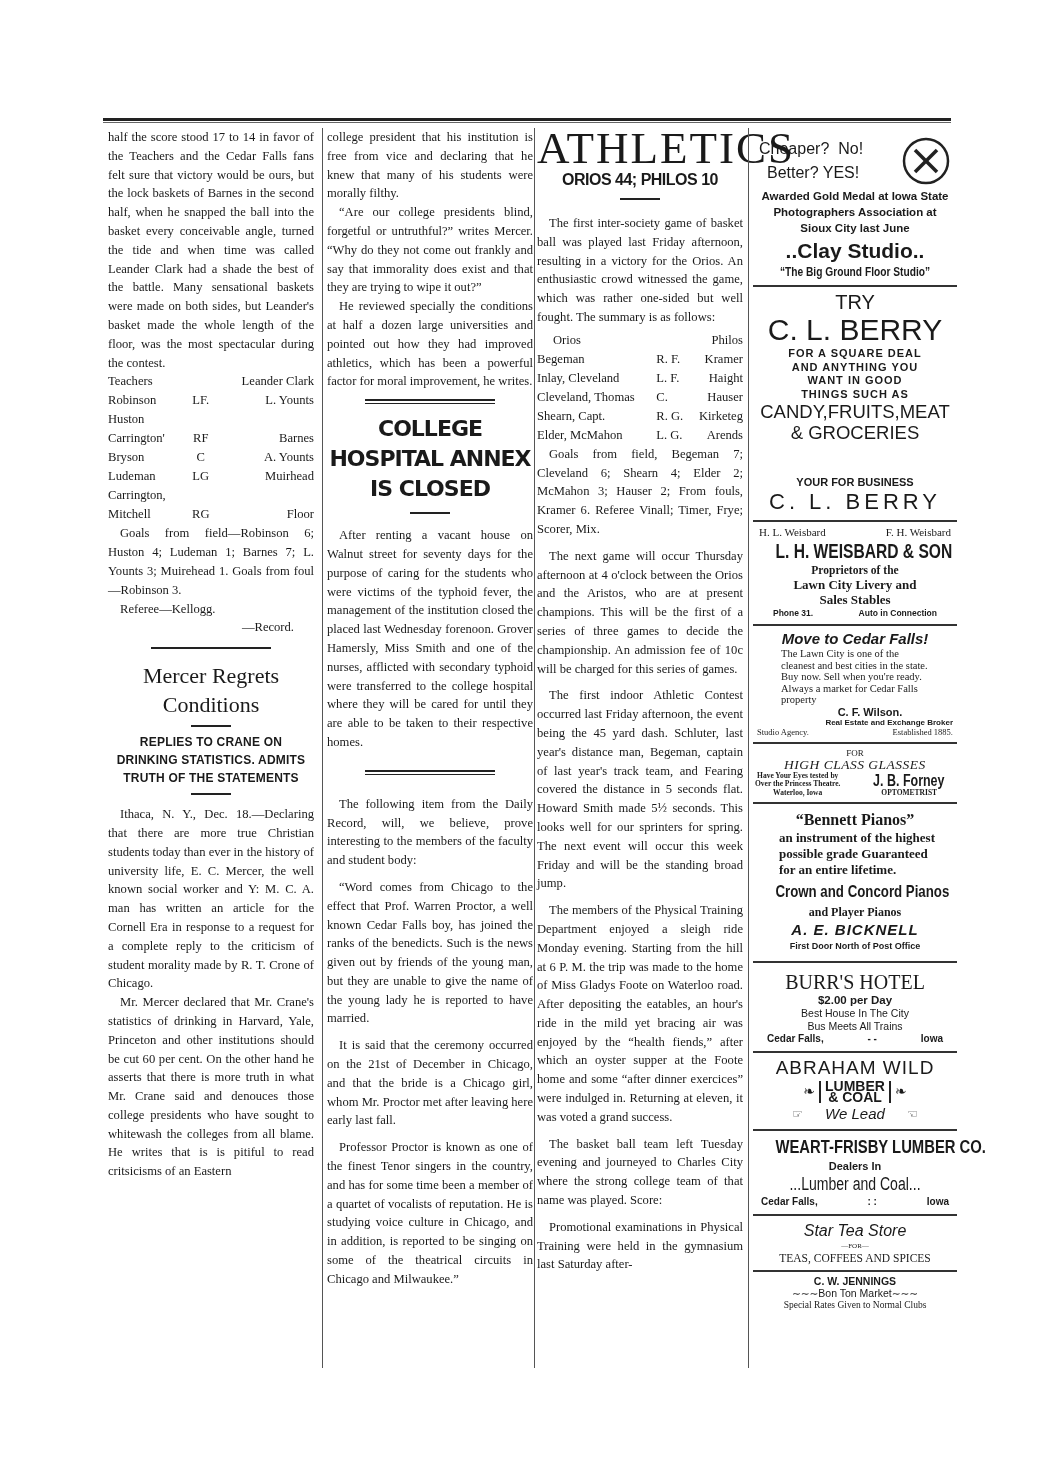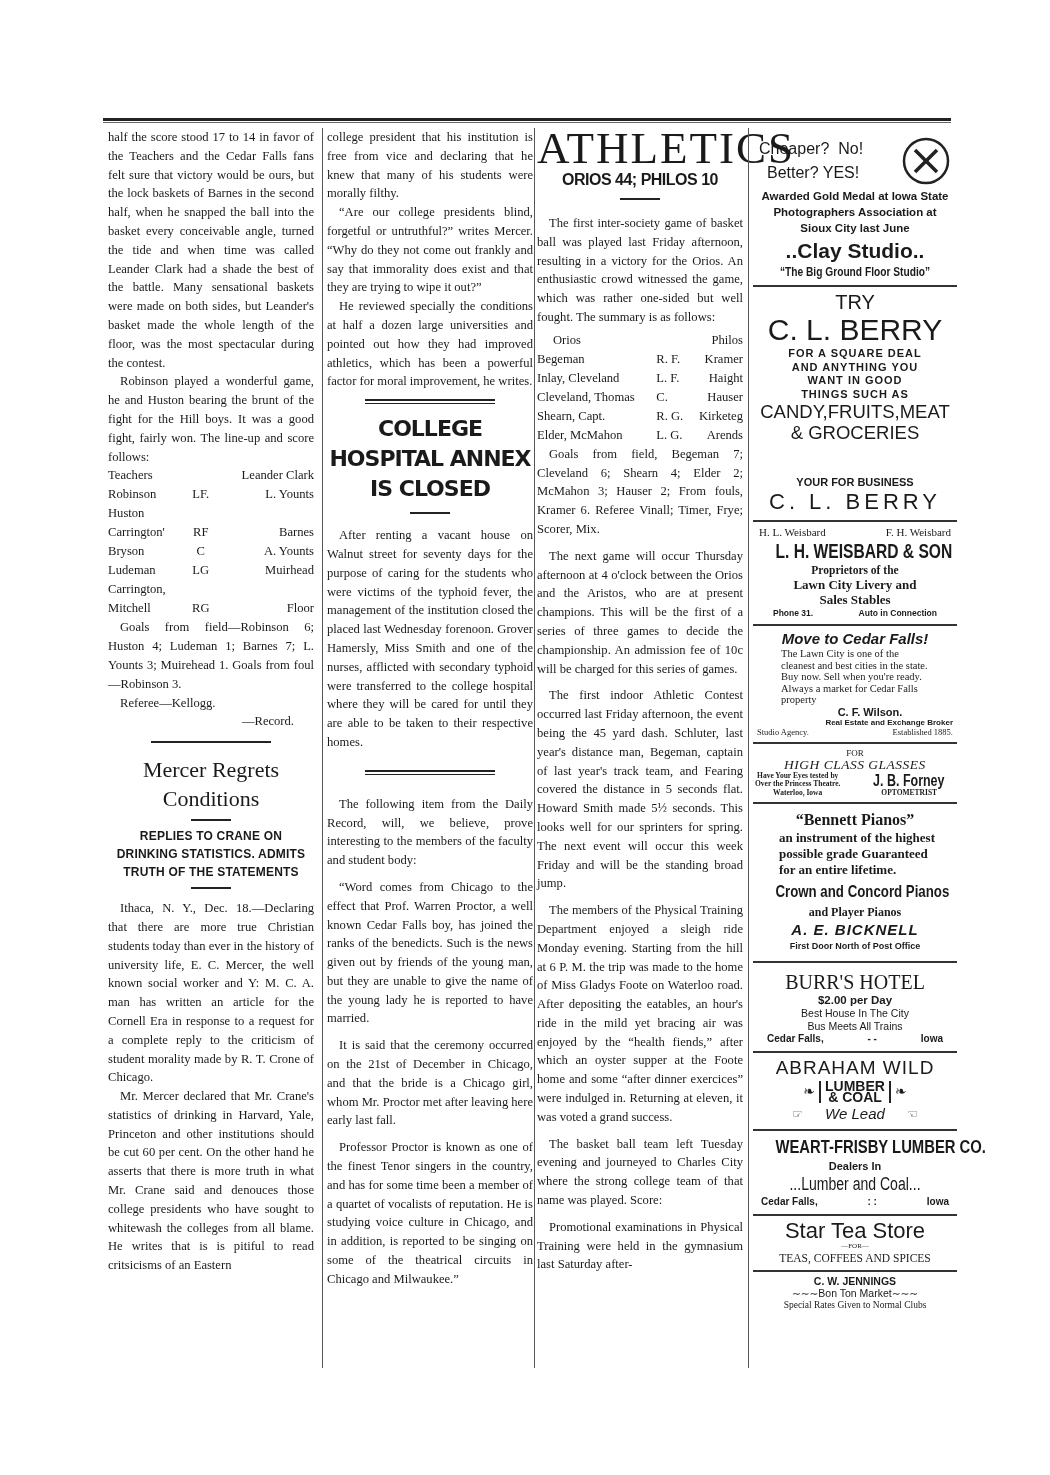--- a/index.html
+++ b/index.html
@@ -31,21 +31,20 @@
   .row-flex { display:flex; justify-content:space-between; align-items:center; }
 </style>
 </head>
 <body>
 
 <div class="toprule"></div>
 <div class="toprule2"></div>
 
 <div class="col c1">
   <p class="ni">half the score stood 17 to 14 in favor of the Teachers and the Cedar Falls fans felt sure that victory would be ours, but the lock baskets of Barnes in the second half, when he snapped the ball into the basket every conceivable angle, turned the tide and when time was called Leander Clark had a shade the best of the battle. Many sensational baskets were made on both sides, but Leander's basket made the whole length of the floor, was the most spectacular during the contest.</p>
-  <p>Robinson played a wonderful game, he and Huston bearing the brunt of the fight for the Hill boys. It was a good fight, fairly won. The line-up and score follows:</p>
   <table class="lineup">
     <tbody>
         <tr>
       <td>Teachers</td>
       <td></td>
       <td class="r">Leander Clark</td>
     </tr>
     <tr>
           <td>Robinson</td>
           <td class="pos">LF.</td>
@@ -272,21 +271,21 @@
     <div class="sans b" style="font-size:11px;line-height:14px;">Dealers In</div>
     <div class="hl-cond" style="font-size:18px;line-height:22px;font-weight:normal;">...Lumber and Coal...</div>
     <div class="row-flex sans b" style="font-size:10px;line-height:14px;padding:0 8px;">
       <span>Cedar Falls,</span>
       <span>:    :</span>
       <span>Iowa</span>
     </div>
   </div>
 
   <div class="ad">
-    <div class="sans" style="font-size:22px;line-height:22px;">Star Tea Store</div>
+    <div class="sans" style="font-size:16px;line-height:22px;font-style:italic;">Star Tea Store</div>
     <div style="font-size:7px;line-height:9px;">—FOR—</div>
     <div style="font-size:11.5px;line-height:14px;">TEAS, COFFEES AND SPICES</div>
   </div>
 
   <div style="padding-top:3px;">
     <div class="sans b" style="font-size:10.5px;line-height:12px;">C. W. JENNINGS</div>
     <div class="sans" style="font-size:10.5px;line-height:12px;">∼∼∼Bon Ton Market∼∼∼</div>
     <div style="font-size:9.5px;line-height:12px;">Special Rates Given to Normal Clubs</div>
   </div>
 </div>

